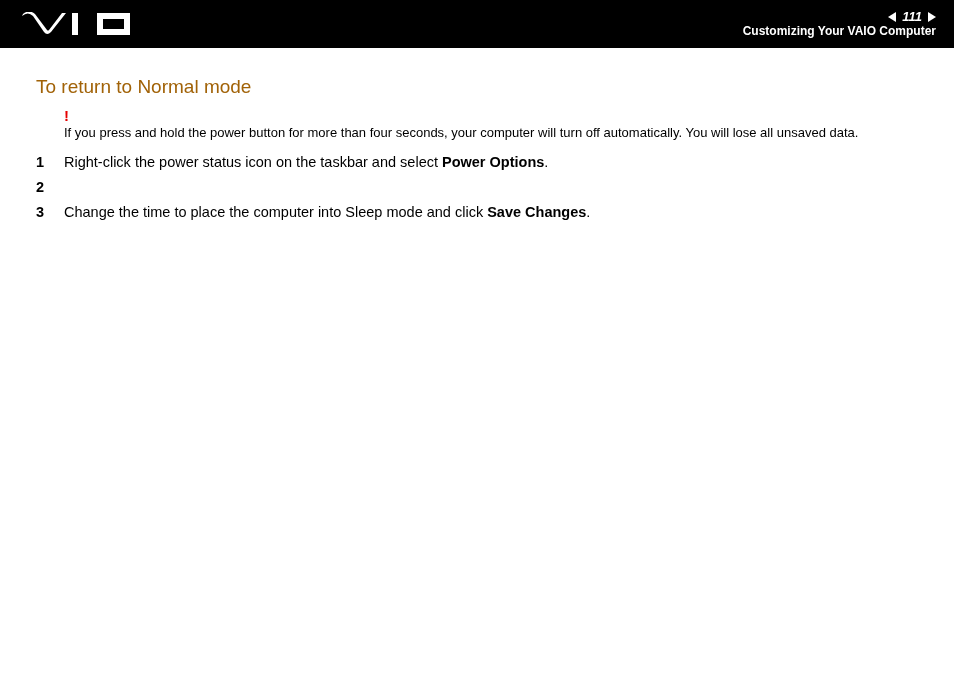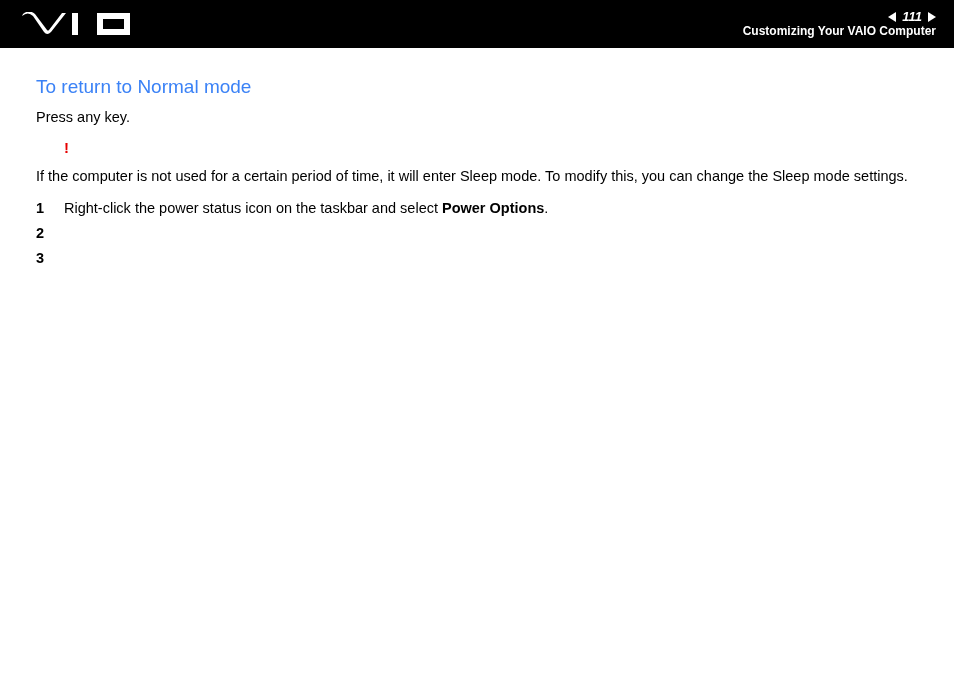--- a/index.html
+++ b/index.html
@@ -6,21 +6,21 @@
   .page{width:954px;height:674px;position:relative;overflow:hidden}
   .header{background:#000;color:#fff;height:48px;display:flex;align-items:center;justify-content:space-between;padding:0 18px 0 22px}
   .logo svg{display:block}
   .hdr-right{text-align:right;line-height:1.1}
   .pager{display:flex;align-items:center;justify-content:flex-end;gap:6px;font-style:italic;font-weight:bold;font-size:13px}
   .tri{width:0;height:0;border-top:5px solid transparent;border-bottom:5px solid transparent}
   .tri-l{border-right:8px solid #fff}
   .tri-r{border-left:8px solid #fff}
   .section-title{font-weight:bold;font-size:12px;margin-top:1px}
   .content{padding:28px 36px 0 36px}
-  h2{font-weight:400;color:#3b82f6;font-size:19px;margin:18px 0 10px 0}
+  h2{font-weight:400;color:#a16207;font-size:19px;margin:18px 0 10px 0}
   h2.first{margin-top:0}
   p{font-size:14.5px;margin:6px 0 12px 0;line-height:1.35}
   .note{margin:4px 0 12px 28px}
   .bang{color:#e60000;font-weight:bold;font-size:15px;line-height:1}
   .note-text{font-size:13px;margin-top:2px;font-family:Arial,Helvetica,sans-serif}
   .steps{margin:6px 0 0 0;padding:0;list-style:none}
   .steps li{display:flex;gap:14px;font-size:14.5px;margin:4px 0;line-height:1.45}
   .steps .num{font-weight:bold;min-width:14px}
   b{font-weight:bold}
 </style>
@@ -41,32 +41,32 @@
         <span class="tri tri-l"></span>
         <span>111</span>
         <span class="tri tri-r"></span>
       </div>
       <div class="section-title">Customizing Your VAIO Computer</div>
     </div>
   </div>
 
   <div class="content">
     <h2 class="first">To return to Normal mode</h2>
-    <p>Press any key.</p>
     <div class="note">
       <div class="bang">!</div>
+      <div class="note-text">If you press and hold the power button for more than four seconds, your computer will turn off automatically. You will lose all unsaved data.</div>
     </div>
-    <p>If the computer is not used for a certain period of time, it will enter Sleep mode. To modify this, you can change the Sleep mode settings.</p>
 
     <ol class="steps">
       <li>
         <span class="num">1</span>
         <span><span>Right-click the power status icon on the taskbar and select </span><b>Power Options</b><span>.</span></span>
       </li>
       <li>
         <span class="num">2</span>
       </li>
       <li>
         <span class="num">3</span>
+        <span><span>Change the time to place the computer into Sleep mode and click </span><b>Save Changes</b><span>.</span></span>
       </li>
     </ol>
   </div>
 </div>
 
 </body></html>

